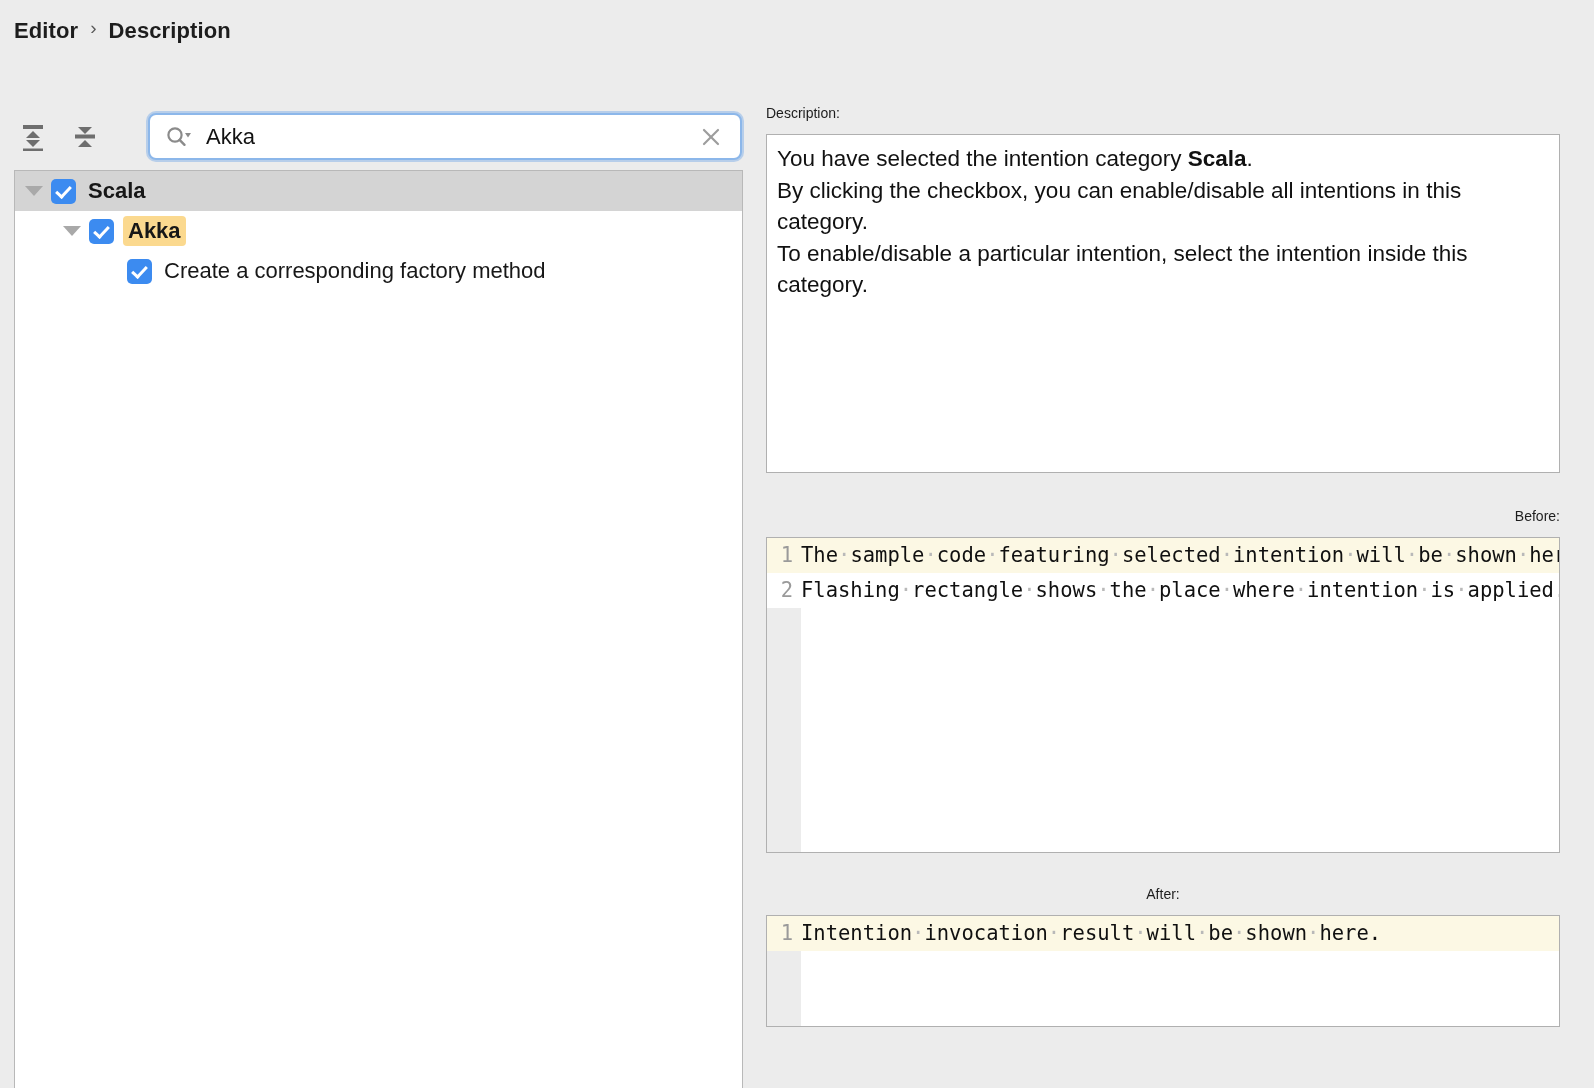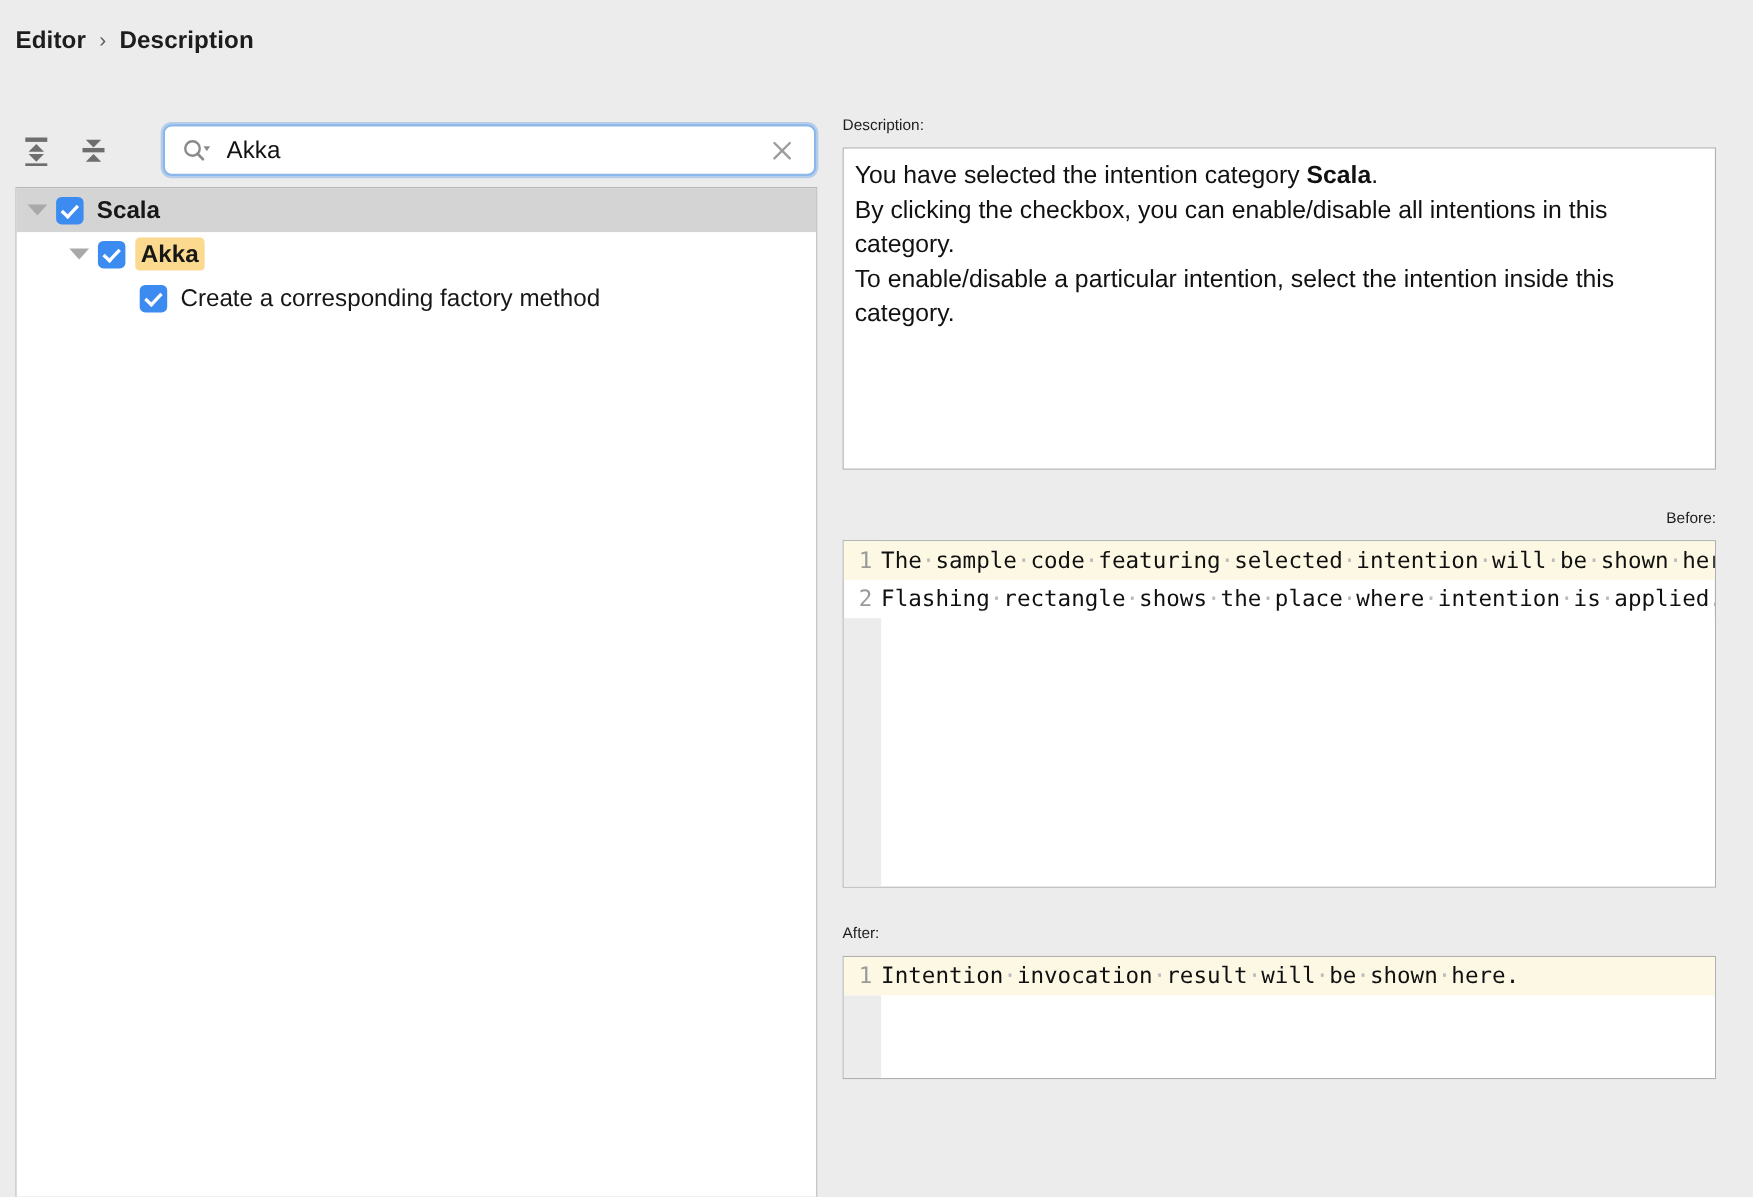--- a/index.html
+++ b/index.html
@@ -16,21 +16,21 @@
     position: relative;
   }
 
   
   #breadcrumb {
     position: absolute;
     left: 14px;
     top: 18px;
     height: 32px;
     display: flex;
-    align-items: flex-end;
+    align-items: flex-start;
     font-size: 22px;
     font-weight: bold;
     color: #1d1d1d;
     letter-spacing: 0.1px;
   }
   #breadcrumb .crumb-sep {
     margin: 0 12px;
     font-weight: normal;
     font-size: 19px;
     color: #5a5a5a;
@@ -203,37 +203,37 @@
     bottom: 0;
   }
   .section-label {
     font-size: 14px;
     color: #1d1d1d;
     line-height: 30px;
     margin-bottom: 6px;
   }
 
   #description-box {
-    height: 293px;
+    height: 339px;
     background: #ffffff;
     border: 1px solid #b0b0b0;
     box-sizing: border-box;
     padding: 8px 12px 8px 10px;
     overflow: hidden;
   }
   #description-text {
     font-size: 22.5px;
     line-height: 31.5px;
     color: #111111;
     white-space: pre-wrap;
   }
   #description-text b { font-weight: bold; }
 
   #before-label { margin-top: 28px; text-align: right; }
-  #after-label  { margin-top: 26px; }
+  #after-label  { margin-top: 26px; text-align: center; }
 
   .code-box {
     background: #ffffff;
     border: 1px solid #b0b0b0;
     box-sizing: border-box;
     overflow: hidden;
     position: relative;
   }
   #before-box { height: 316px; }
   #after-box  { height: 112px; }

